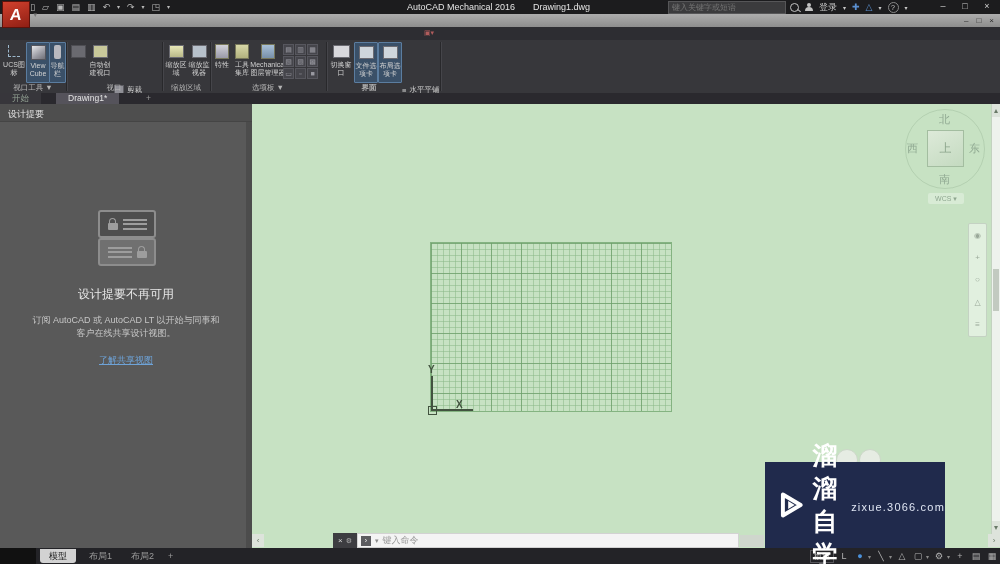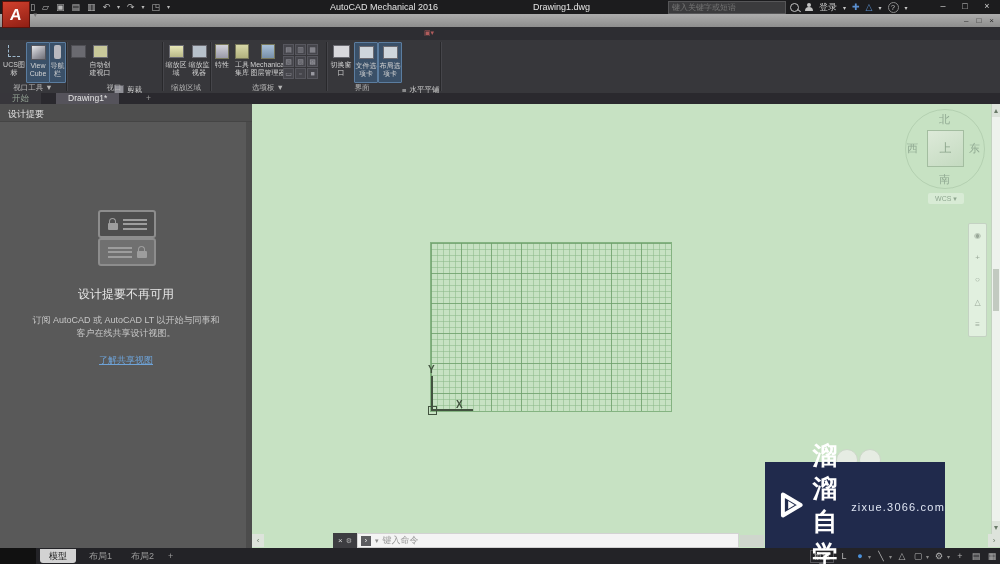--- a/index.html
+++ b/index.html
@@ -6,21 +6,21 @@
   #app{position:relative;width:1000px;height:564px;overflow:hidden;
        font-family:"Liberation Sans","DejaVu Sans",sans-serif;
        -webkit-font-smoothing:antialiased;}
   .abs{position:absolute;}
   .flex{display:flex;align-items:center;}
 
   
   #titlebar{left:0;top:0;width:1000px;height:14px;background:#1c1c1e;color:#d8d8d8;}
   .qat{left:30px;top:1px;height:12px;gap:7px;color:#b9b9b9;font-size:9px;}
   .qat span{line-height:12px;}
-  #apptitle{left:330px;top:0;width:260px;height:14px;justify-content:space-between;gap:18px;
+  #apptitle{left:330px;top:0;width:260px;height:14px;justify-content:flex-end;gap:18px;
             font-size:9px;color:#e4e4e4;}
   .tsearch{left:668px;top:1px;width:116px;height:11px;background:#3b3b3d;border:1px solid #565658;
            display:flex;align-items:center;}
   .tsearch input{background:transparent;border:0;outline:none;color:#9a9a9a;font-size:8px;
            width:100%;padding:0 3px;font-family:inherit;}
   .titleicons{left:790px;top:0;height:14px;gap:6px;font-size:9px;color:#c9c9c9;}
   .winbtns{right:2px;top:0;height:13px;gap:0;color:#cfcfcf;}
   .winbtns span{width:22px;text-align:center;font-size:9px;line-height:13px;}
   .magnifier{display:inline-block;width:7px;height:7px;border:1.4px solid #c2c2c2;border-radius:50%;position:relative;}
   .magnifier:after{content:"";position:absolute;width:4px;height:1.4px;background:#c2c2c2;
@@ -342,21 +342,21 @@
       </div>
       <div class="minirow">
         <span>‖</span>
         <span>垂直平铺</span>
       </div>
       <div class="minirow">
         <span>▱</span>
         <span>层叠</span>
       </div>
     </div>
-    <div class="rpanel-label" style="left:314px;width:96px;">界面</div>
+    <div class="rpanel-label" style="left:321px;width:96px;font-weight:bold;">界面</div>
     <span class="launcher">◢</span>
     <div class="rsep" style="left:440px;"></div>
   </div>
 
   <div class="abs" id="filetabs">
     <span class="ftab" style="left:0;background:#37363b;color:#94a394;">开始</span>
     <span class="ftab" style="left:56px;background:#55535b;color:#e2e2e2;">Drawing1*</span>
     <span class="ftab" style="left:142px;padding:0 4px;color:#9a9a9a;">+</span>
   </div>
 

